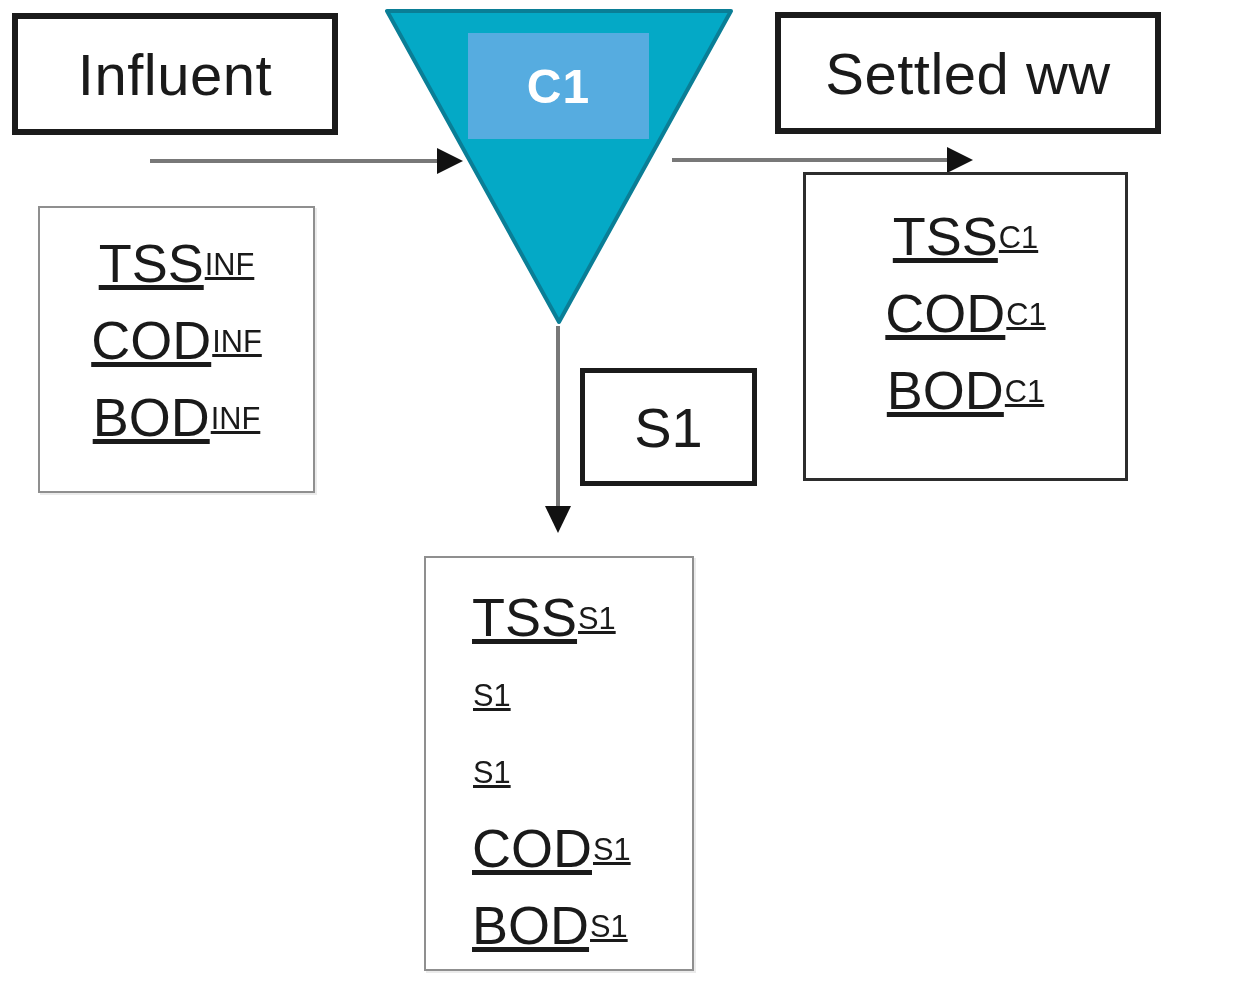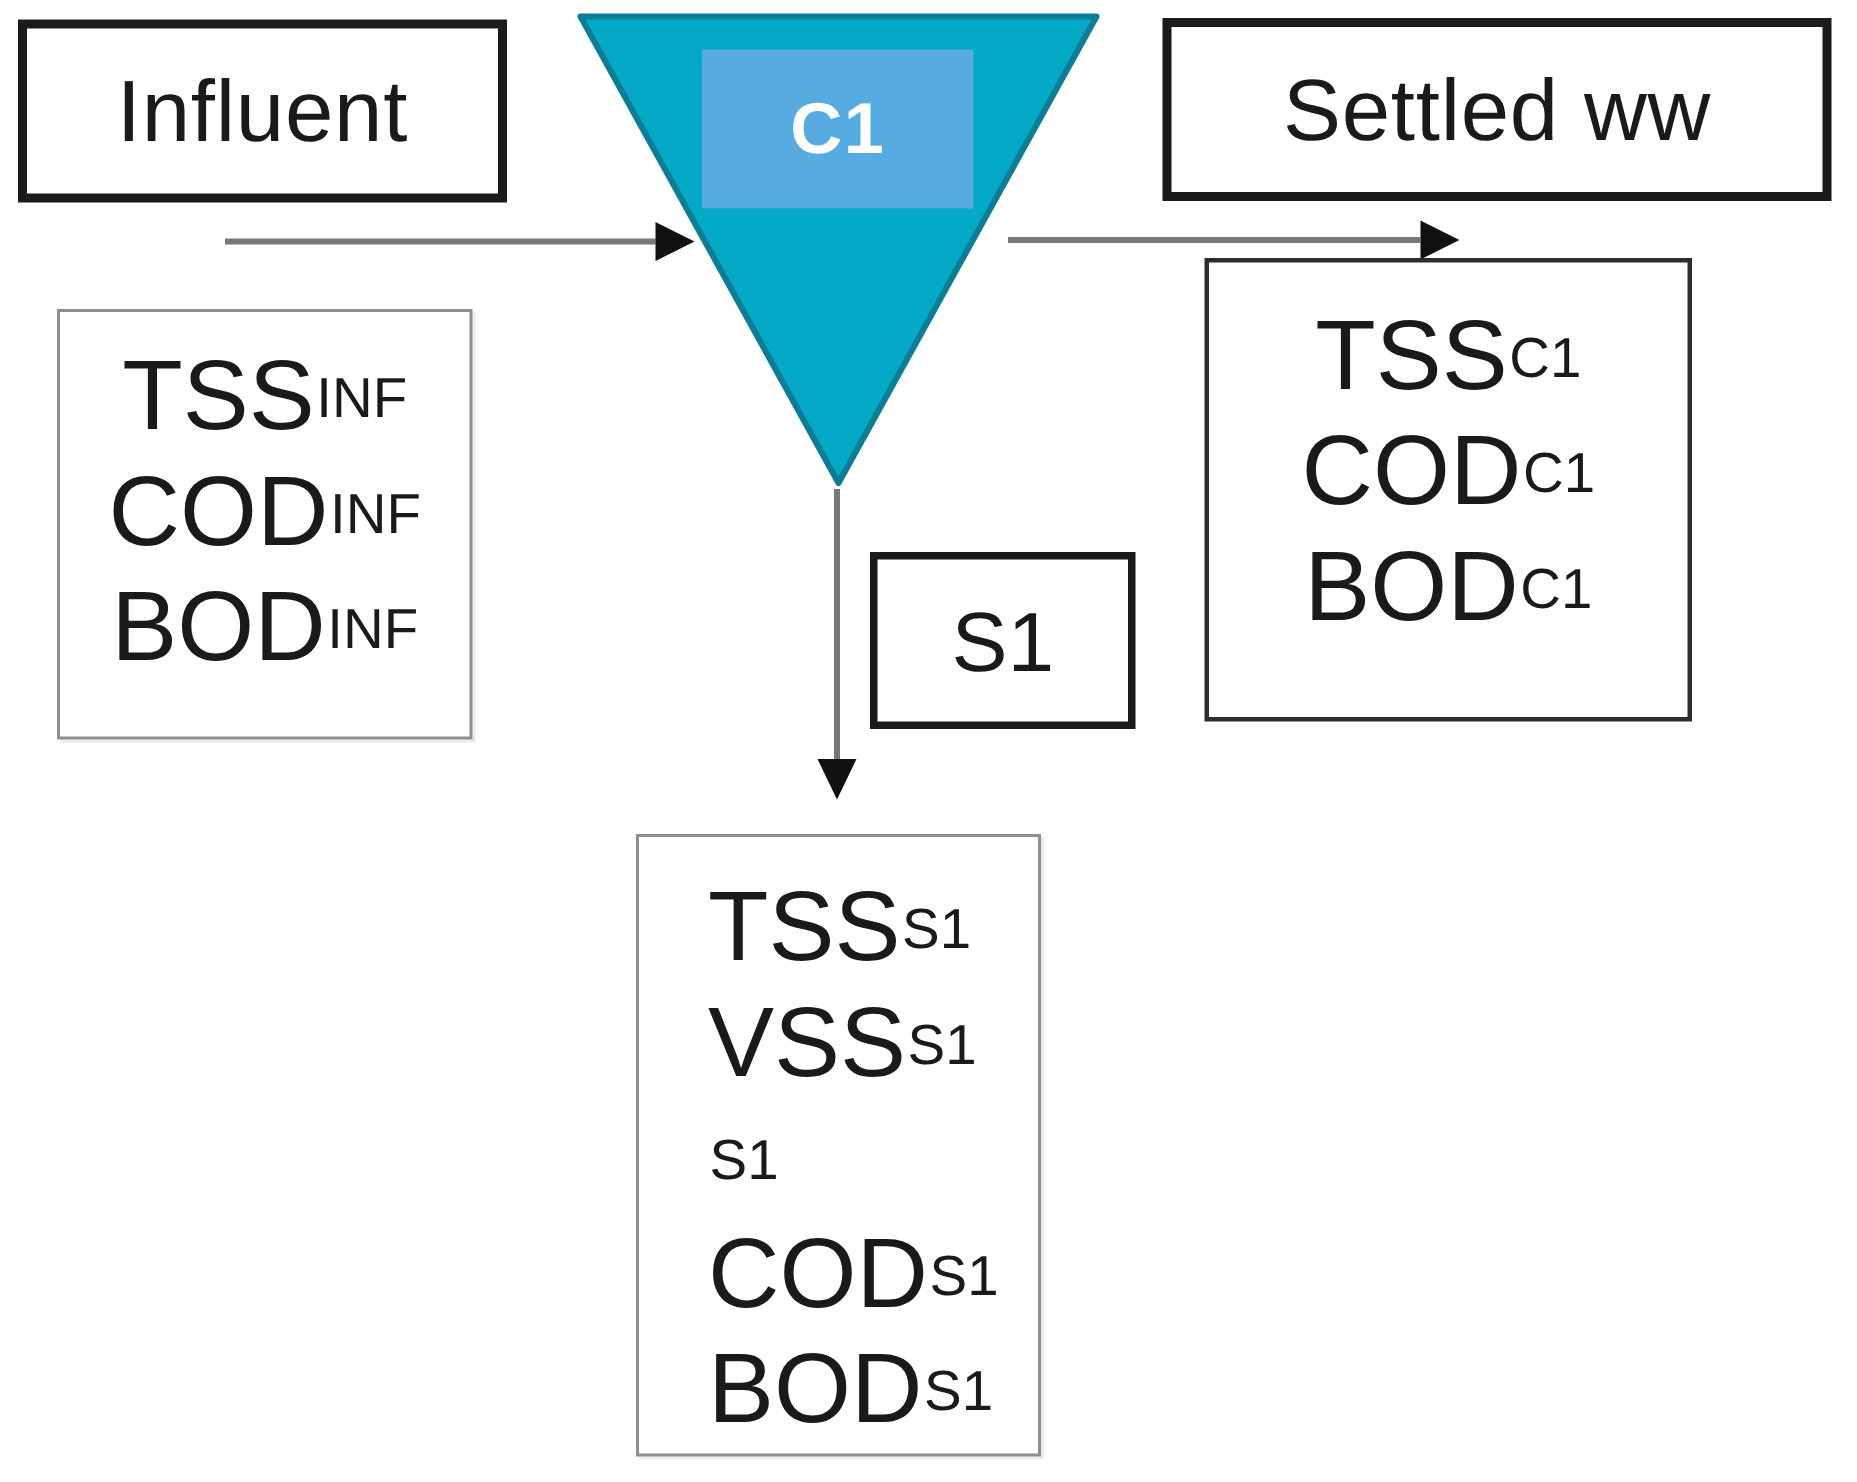--- a/index.html
+++ b/index.html
@@ -36,38 +36,39 @@
     align-items: center;
     justify-content: center;
     box-sizing: border-box;
   }
   .thick { border: 6px solid #1b1b1b; }
   .medium { border: 5px solid #1b1b1b; }
   .thin { border: 2px solid #8f8f8f; box-shadow: 2px 2px 0 rgba(0,0,0,0.08); }
   .darkthin { border: 3px solid #2d2d2d; }
   .big-label { font-size: 58px; letter-spacing: 0.5px; }
   .influent-box  { left: 12px;  top: 13px;  width: 326px; height: 122px; }
-  .settled-box   { left: 775px; top: 12px;  width: 446px; height: 122px; }
+  .settled-box   { left: 775px; top: 12px;  width: 386px; height: 122px; }
   .s1-box        { left: 580px; top: 368px; width: 177px; height: 118px; font-size: 56px; }
   .c1-badge {
     position: absolute;
     left: 468px; top: 33px;
     width: 181px; height: 106px;
     background: #56ace0;
     display: flex; align-items: center; justify-content: center;
     color: #ffffff;
     font-size: 48px;
     font-weight: bold;
     letter-spacing: 1px;
   }
   .params {
     position: absolute;
     background: #ffffff;
     box-sizing: border-box;
-    font-size: 66px;
+    font-size: 54px;
+    text-decoration: underline;
   }
   .params .row {
     height: 77px;
     display: flex;
     align-items: center;
     justify-content: center;
     white-space: nowrap;
   }
   .params .sub {
     font-size: 0.57em;
@@ -145,21 +146,20 @@
         <span class="sub">C1</span>
     </div>
   </div>
 
   <div class="params thin sludge-params">
     <div class="row">
       <span>TSS</span>
         <span class="sub">S1</span>
     </div>
     <div class="row">
-      <span>VSS</span>
         <span class="sub">S1</span>
     </div>
     <div class="row">
         <span class="sub">S1</span>
     </div>
     <div class="row">
       <span>COD</span>
         <span class="sub">S1</span>
     </div>
     <div class="row">

